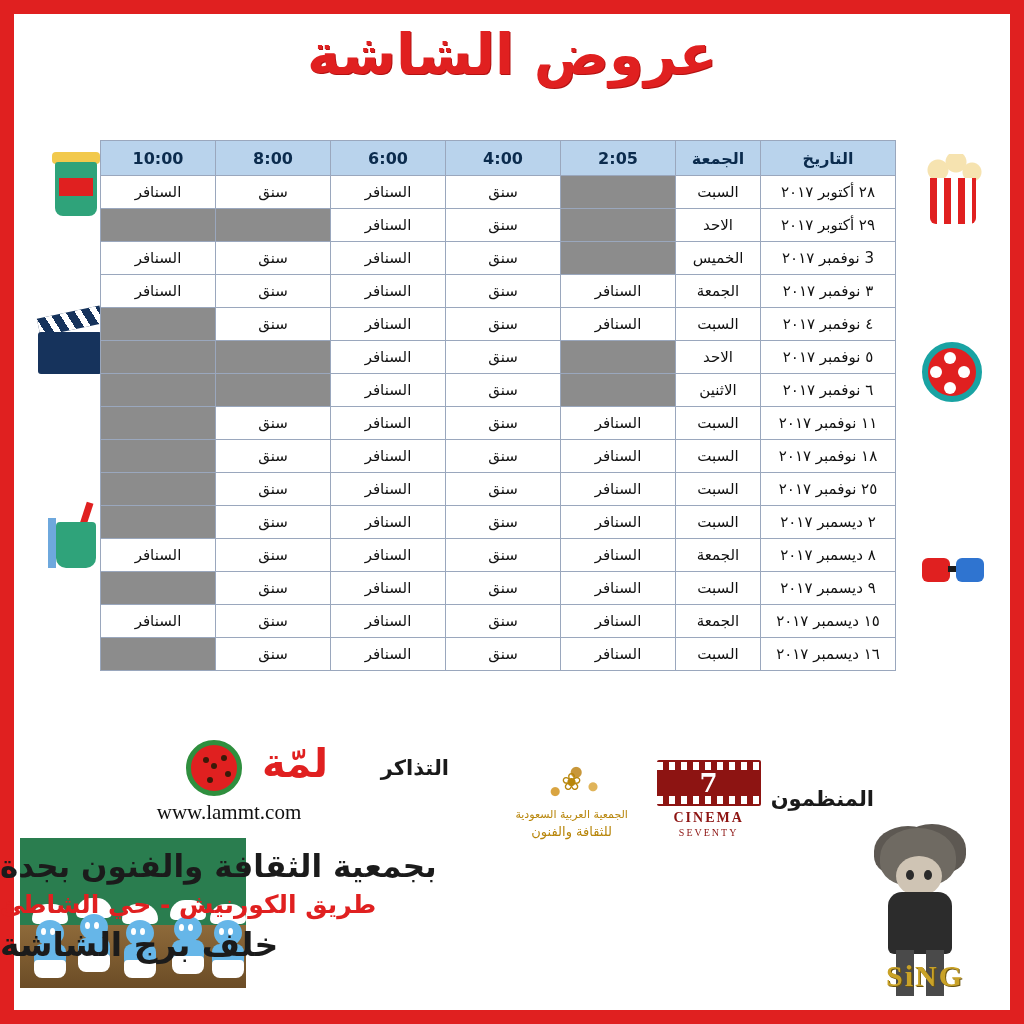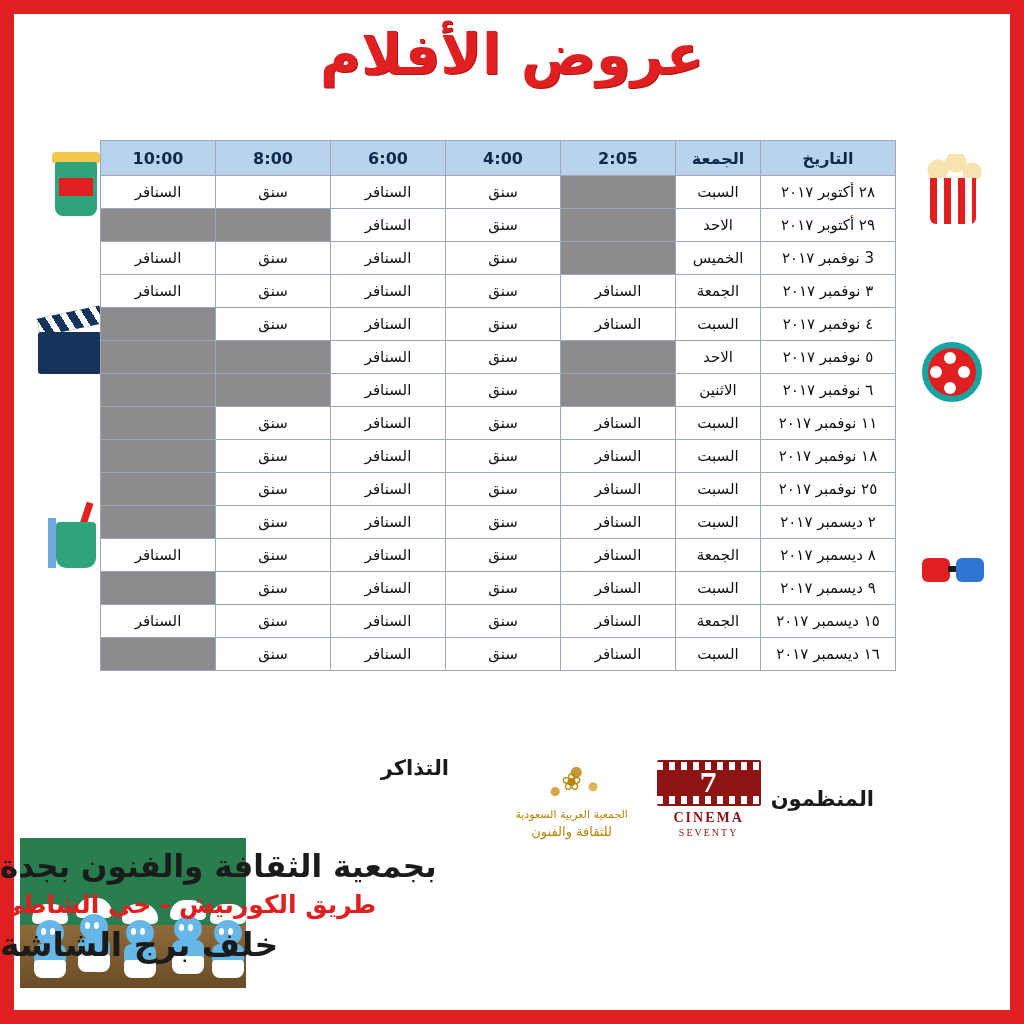--- a/index.html
+++ b/index.html
@@ -507,21 +507,21 @@
 </head>
 <body>
 
 <div class="poster">
 
   <div class="frame-top"></div>
   <div class="frame-bottom"></div>
   <div class="frame-left"></div>
   <div class="frame-right"></div>
 
-  <div class="title">عروض الأفلام</div>
+  <div class="title">عروض الشاشة</div>
 
   <div class="deco d-popcorn-l">
     <div class="cup-lid"></div>
       <div class="cup-body"></div>
       <div class="cup-band"></div>
   </div>
   <div class="deco d-popcorn-r">
     <div class="pc-top"></div>
       <div class="pc-box"></div>
   </div>
@@ -718,20 +718,25 @@
         </div>
         <div class="saudi-t1">الجمعية العربية السعودية</div>
         <div class="saudi-t2">للثقافة والفنون</div>
       </div>
     </div>
 
     <div class="sp tickets">
       <span class="sp-label">التذاكر</span>
     </div>
 
+    <div class="lammt">
+      <div class="lammt-word">لمّة</div>
+      <div class="lammt-melon"></div>
+      <div class="lammt-url">www.lammt.com</div>
+    </div>
 
   </div>
 
   <div class="smurfs-img">
     <div class="smurf s1">
         <div class="hat"></div>
         <div class="face"></div>
         <div class="eye1"></div>
         <div class="eye2"></div>
         <div class="body"></div>
@@ -770,14 +775,23 @@
         <div class="pants"></div>
       </div>
   </div>
 
   <div class="venue">
     <div class="venue-l1">بجمعية الثقافة والفنون بجدة</div>
     <div class="venue-l2">طريق الكورنيش - حي الشاطئ</div>
     <div class="venue-l3">خلف برج الشاشة</div>
   </div>
 
+  <div class="sing-char">
+    <div class="sing-hair"></div>
+    <div class="sing-face"></div>
+    <div class="sing-eye1"></div>
+    <div class="sing-eye2"></div>
+    <div class="sing-body"></div>
+    <div class="sing-legs"></div>
+    <div class="sing-word">SiNG</div>
+  </div>
 
 </div>
 
 </body></html>

